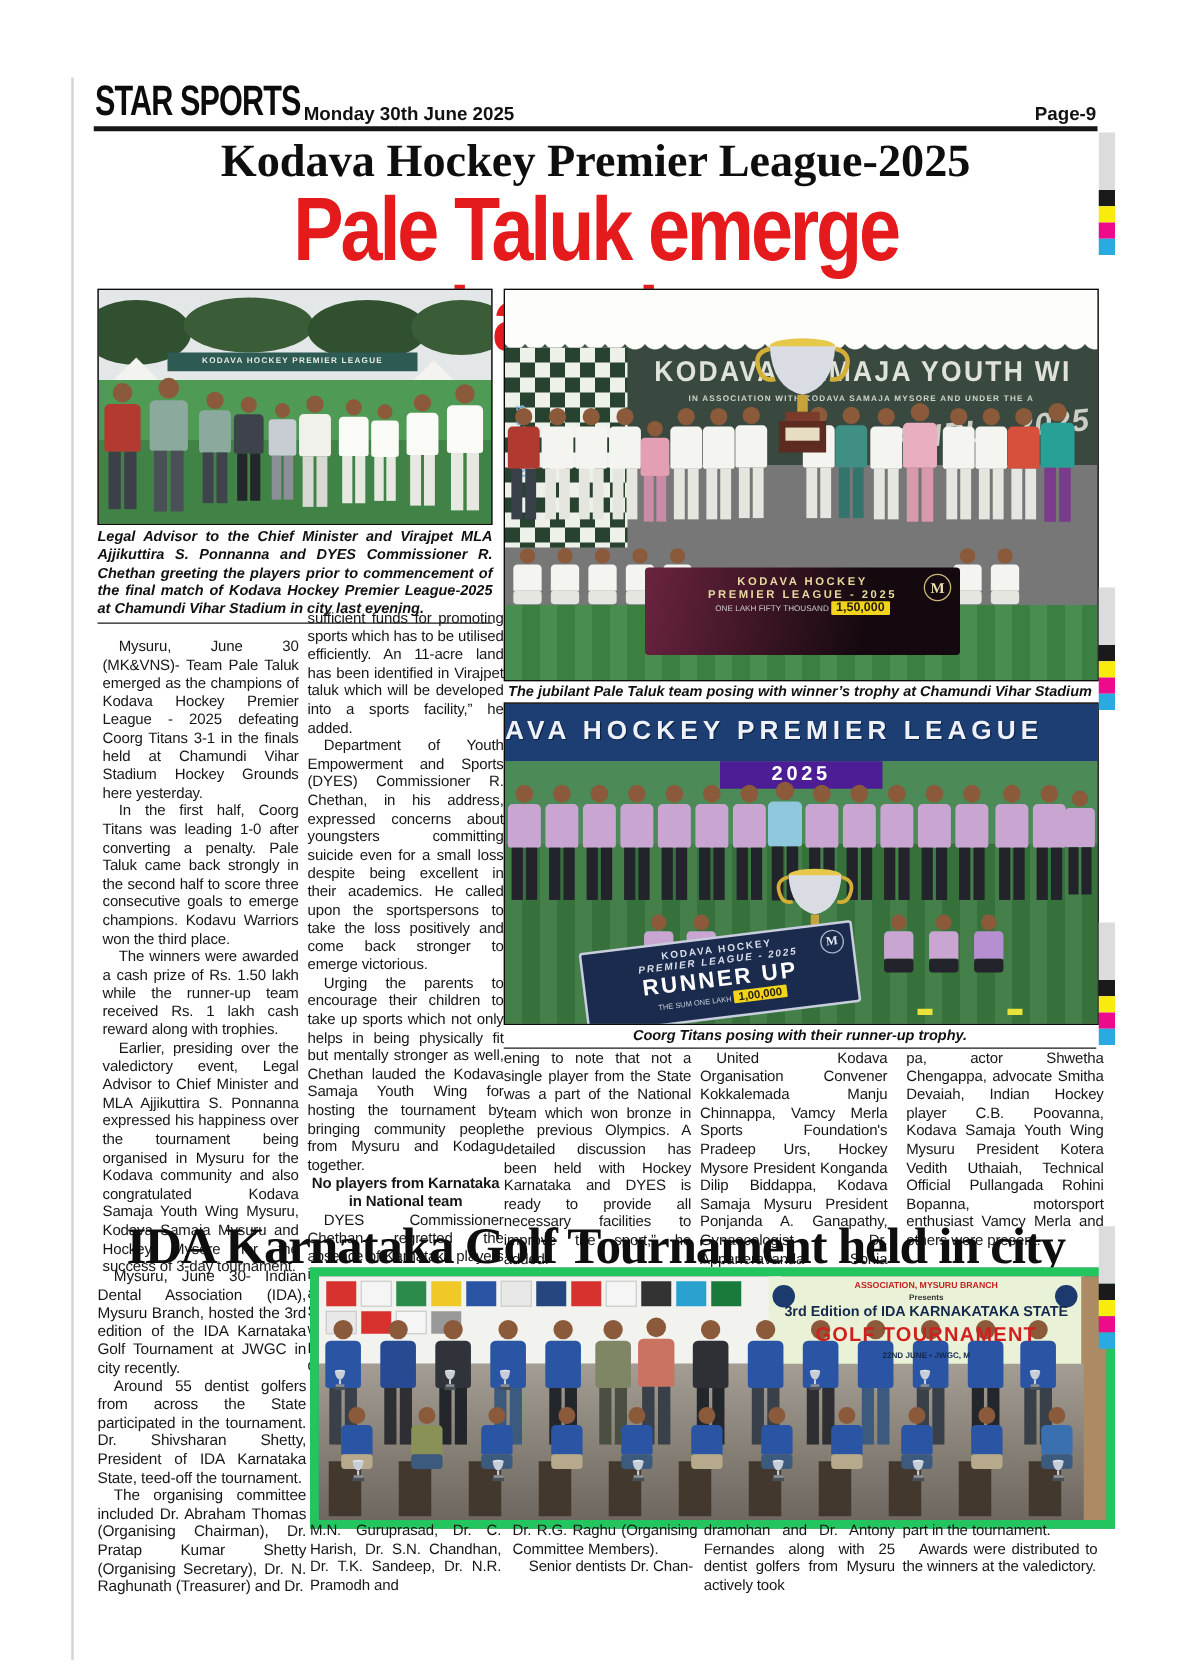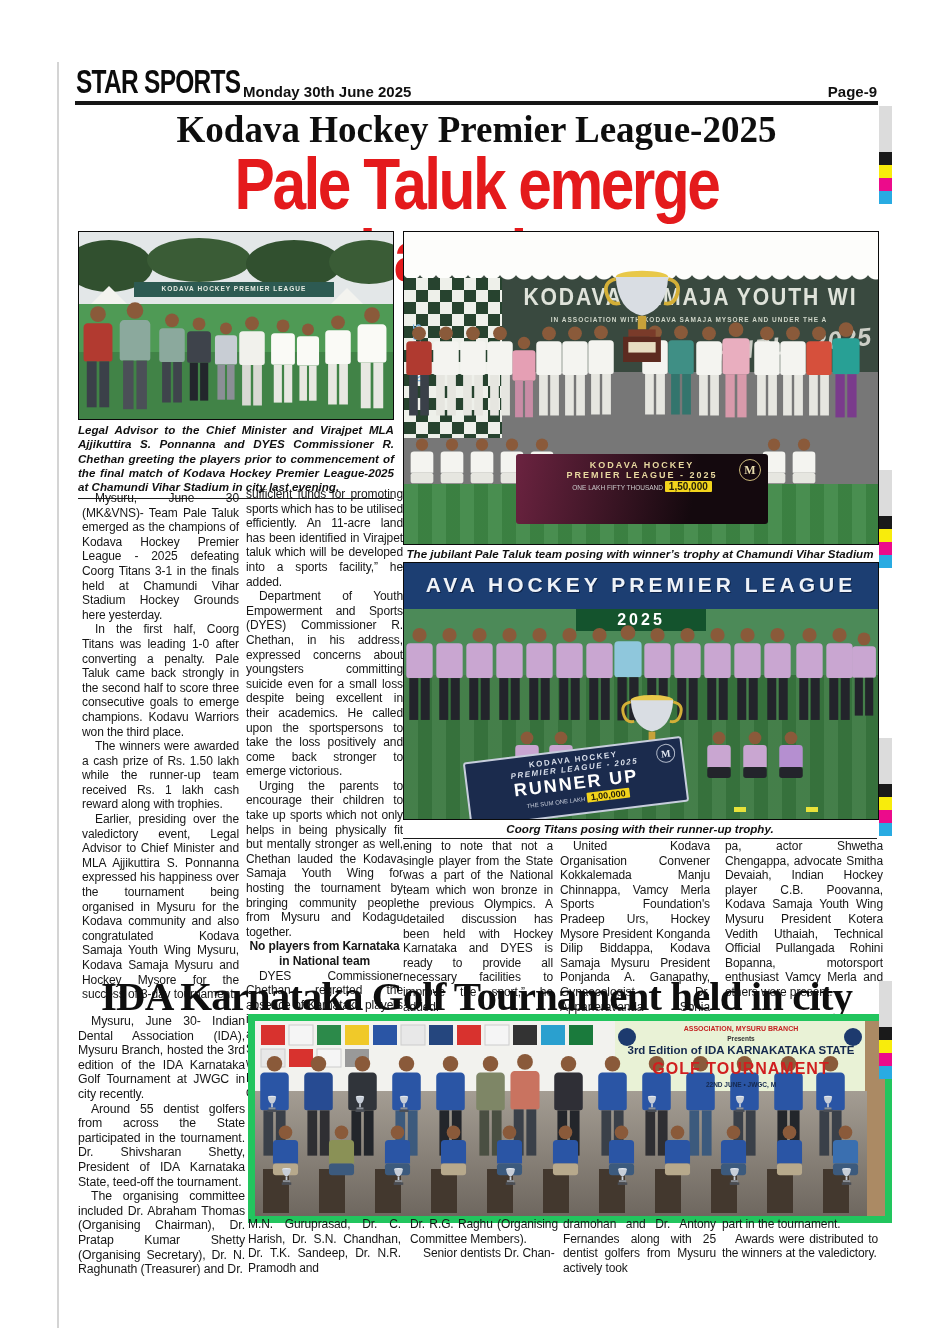--- a/index.html
+++ b/index.html
@@ -170,22 +170,22 @@
       </div>
       <div class="mlogo" style="right:7px;top:5px;width:20px;height:20px;line-height:20px;font-size:12px;">M</div>
     </div>
   </div>
   <div class="caption cap-center" style="left:403px;top:547px;width:474px;">The jubilant Pale Taluk team posing with winner’s trophy at Chamundi Vihar Stadium in city yesterday.</div>
 
   <div class="photo" style="left:403px;top:562px;width:474px;height:256px;">
     <div class="layer" style="left:0;top:0;width:474px;height:46px;background:#1c3e72;"></div>
     <div class="layer" style="left:0;top:46px;width:474px;height:66px;background:#4c8a58;"></div>
     <div class="layer turf-stripes" style="left:0;top:112px;width:474px;height:144px;background-color:#39773f;"></div>
-    <div class="bannertext" style="left:0;top:10px;width:474px;font-size:21px;letter-spacing:4px;text-align:center;color:#eef2f8;text-shadow:1px 1px 0 #0e2246;">AVA HOCKEY PREMIER LEAGUE</div>
-    <div class="bannertext" style="left:172px;top:46px;width:130px;height:22px;line-height:22px;font-size:16px;letter-spacing:3px;text-align:center;background:#14532d;color:#fff;">2025</div>
+    <div class="bannertext" style="left:0;top:10px;width:474px;font-size:21px;letter-spacing:4px;color:#eef2f8;text-shadow:1px 1px 0 #0e2246;">AVA HOCKEY PREMIER LEAGUE</div>
+    <div class="bannertext" style="left:172px;top:46px;width:130px;height:22px;line-height:22px;font-size:16px;letter-spacing:3px;text-align:center;background:#4c1d95;color:#fff;">2025</div>
     <svg width="474" height="256" viewBox="0 0 474 256">
       <use href="#stand" x="0" y="58" width="31" height="108" style="--shirt:#c9a6d1;--pants:#23242b"></use>
       <use href="#stand" x="30" y="58" width="31" height="108" style="--shirt:#c9a6d1;--pants:#23242b"></use>
       <use href="#stand" x="60" y="58" width="31" height="108" style="--shirt:#c9a6d1;--pants:#23242b"></use>
       <use href="#stand" x="90" y="58" width="31" height="108" style="--shirt:#c9a6d1;--pants:#23242b"></use>
       <use href="#stand" x="120" y="58" width="31" height="108" style="--shirt:#c9a6d1;--pants:#23242b"></use>
       <use href="#stand" x="150" y="58" width="31" height="108" style="--shirt:#c9a6d1;--pants:#23242b"></use>
       <use href="#stand" x="180" y="58" width="31" height="108" style="--shirt:#c9a6d1;--pants:#23242b"></use>
       <use href="#stand" x="208" y="56" width="32" height="110" style="--shirt:#8fc7dc;--pants:#23242b"></use>
       <use href="#stand" x="238" y="58" width="31" height="108" style="--shirt:#c9a6d1;--pants:#23242b"></use>
@@ -212,21 +212,21 @@
       <div style="font-size:18px;font-weight:bold;letter-spacing:2px;color:#ffffff;">RUNNER UP</div>
       <div style="font-size:6px;color:#c5cbd8;">
         <span>THE SUM ONE LAKH</span>
         <span class="amt" style="font-size:9px;">1,00,000</span>
       </div>
       <div class="mlogo" style="right:6px;top:4px;width:17px;height:17px;line-height:17px;font-size:10px;border-color:#aeb6c6;color:#e3e8f2;">M</div>
     </div>
   </div>
   <div class="caption cap-center cap-rule" style="left:403px;top:822px;width:474px;padding-bottom:2px;">Coorg Titans posing with their runner-up trophy.</div>
 
-  <div class="body-col" style="left:82px;top:491px;width:157px;">
+  <div class="body-col" style="left:82px;top:510px;width:157px;">
     <p>Mysuru, June 30 (MK&amp;VNS)- Team Pale Taluk emerged as the champions of Kodava Hockey Premier League - 2025 defeating Coorg Titans 3-1 in the finals held at Chamundi Vihar Stadium Hockey Grounds here yesterday.</p>
     <p>In the first half, Coorg Titans was leading 1-0 after converting a penalty. Pale Taluk came back strongly in the second half to score three consecutive goals to emerge champions. Kodavu Warriors won the third place.</p>
     <p>The winners were awarded a cash prize of Rs. 1.50 lakh while the runner-up team received Rs. 1 lakh cash reward along with trophies.</p>
     <p>Earlier, presiding over the valedictory event, Legal Advisor to Chief Minister and MLA Ajjikuttira S. Ponnanna expressed his happiness over the tournament being organised in Mysuru for the Kodava community and also congratulated Kodava Samaja Youth Wing Mysuru, Kodava Samaja Mysuru and Hockey Mysore for the success of 3-day tournament.</p>
   </div>
   <div class="body-col" style="left:246px;top:487px;width:157px;">
     <p class="cont">sufficient funds for promoting sports which has to be utilised efficiently. An 11-acre land has been identified in Virajpet taluk which will be developed into a sports facility,” he added.</p>
     <p>Department of Youth Empowerment and Sports (DYES) Commissioner R. Chethan, in his address, expressed concerns about youngsters committing suicide even for a small loss despite being excellent in their academics. He called upon the sportspersons to take the loss positively and come back stronger to emerge victorious.</p>
     <p>Urging the parents to encourage their children to take up sports which not only helps in being physically fit but mentally stronger as well, Chethan lauded the Kodava Samaja Youth Wing for hosting the tournament by bringing community people from Mysuru and Kodagu together.</p>
     <p class="subhead">No players from Karnataka in National team</p>

